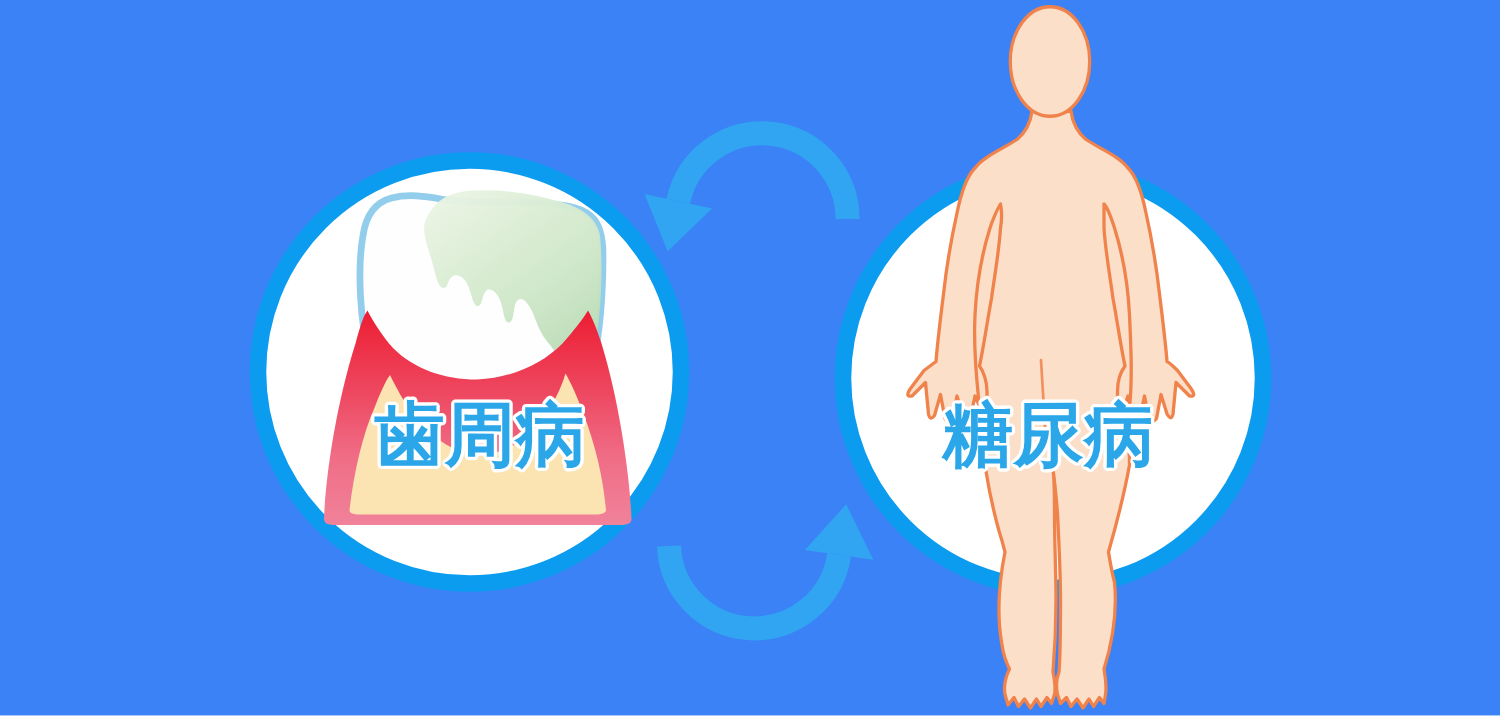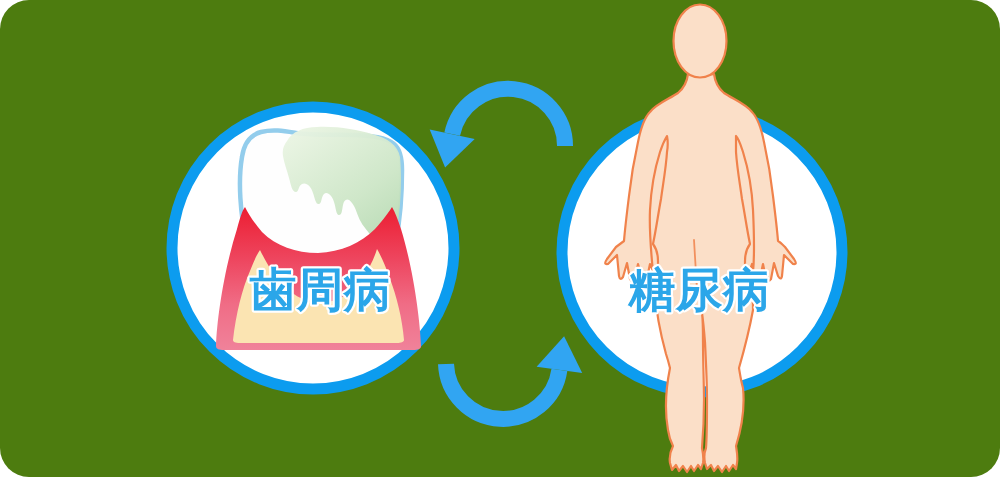--- a/index.html
+++ b/index.html
@@ -5,23 +5,22 @@
   html, body {
     margin: 0;
     padding: 0;
     background: #ffffff;
     font-family: "DejaVu Sans", sans-serif;
   }
   .canvas {
     position: relative;
     width: 1000px;
     height: 477px;
-    background: #4d7c0f;
+    background: #3b82f6;
     overflow: hidden;
-    border-radius: 29px;
   }
   svg { display: block; }
   .label {
     font-family: "DejaVu Sans", sans-serif;
     font-weight: bold;
     font-size: 47px;
     text-anchor: middle;
     paint-order: stroke fill;
     stroke-width: 4.5px;
     stroke-linejoin: round;

